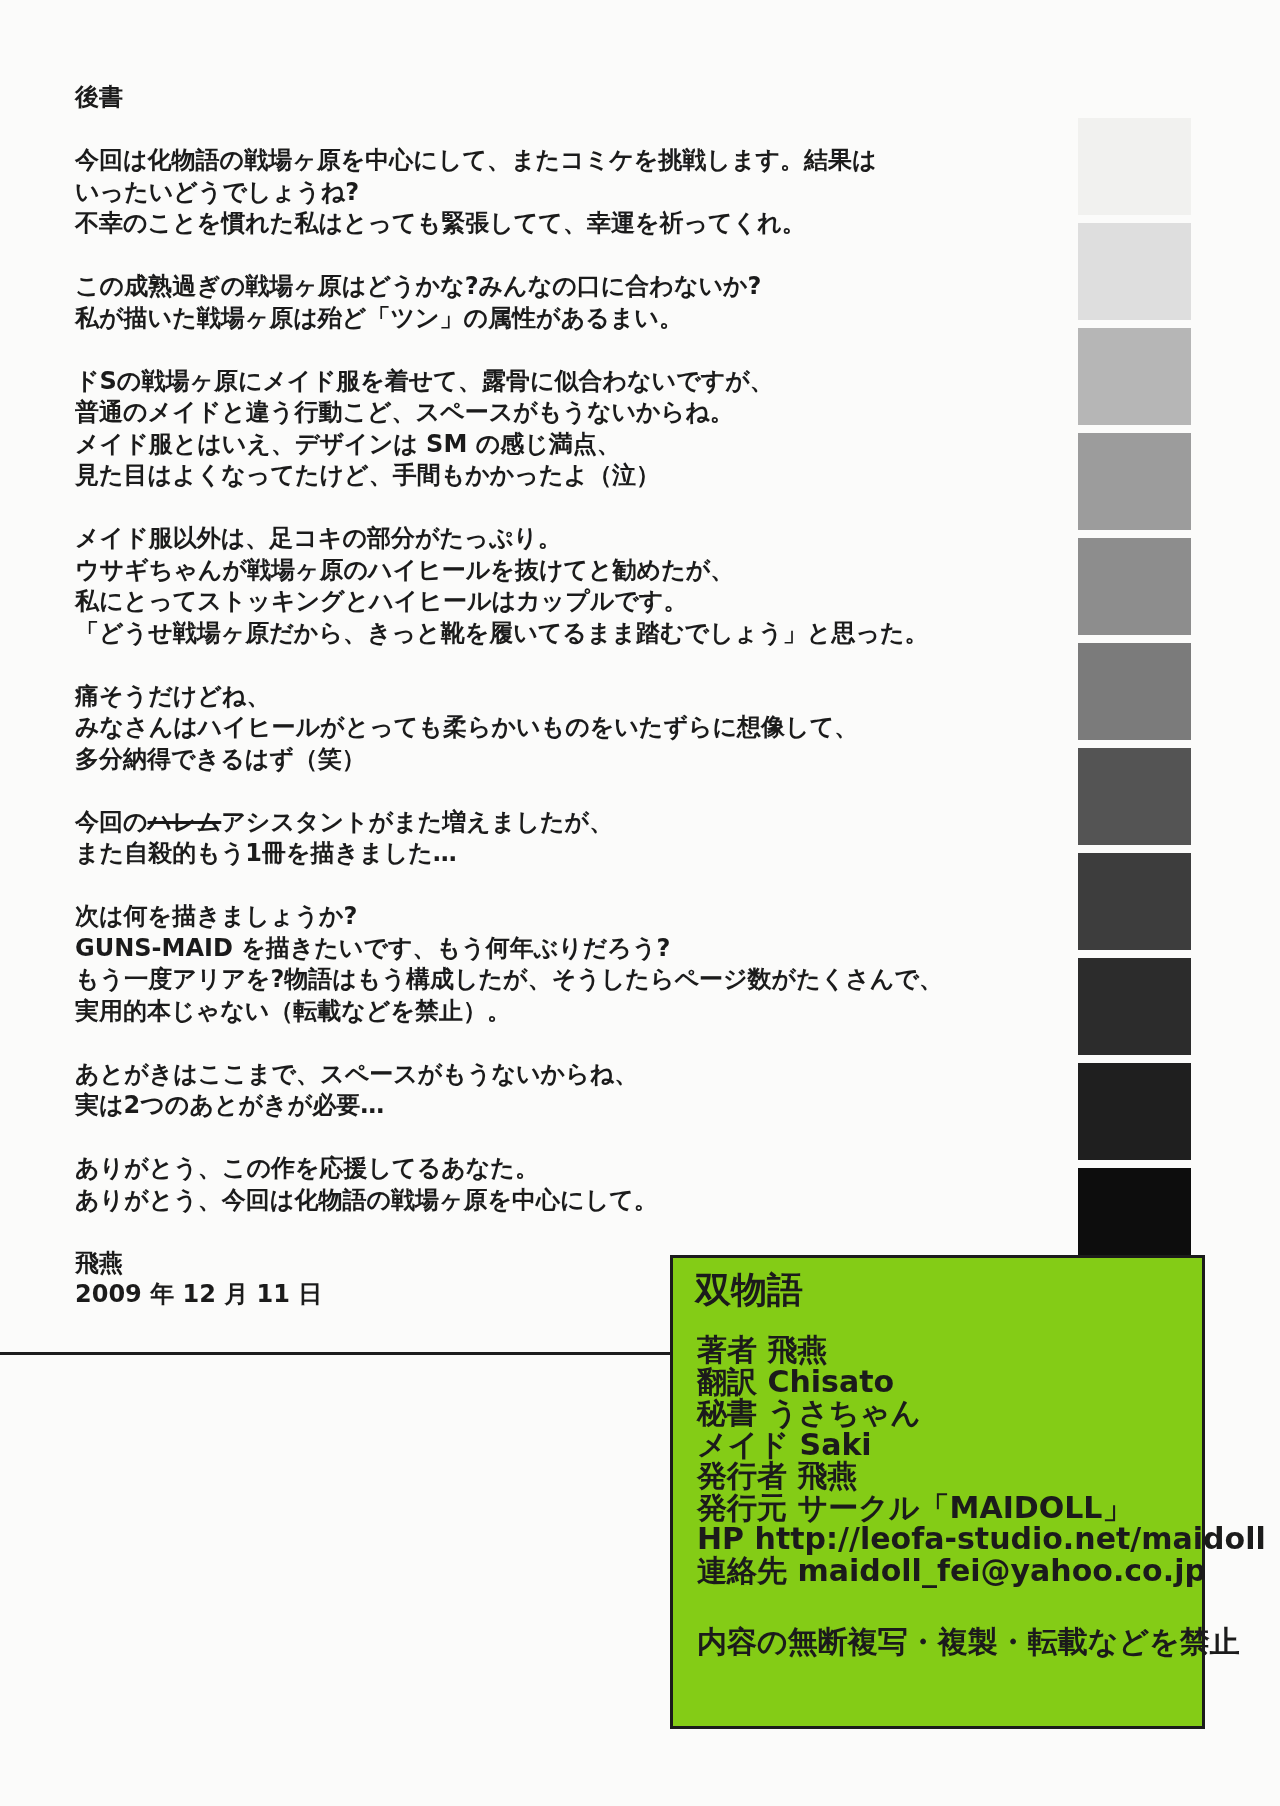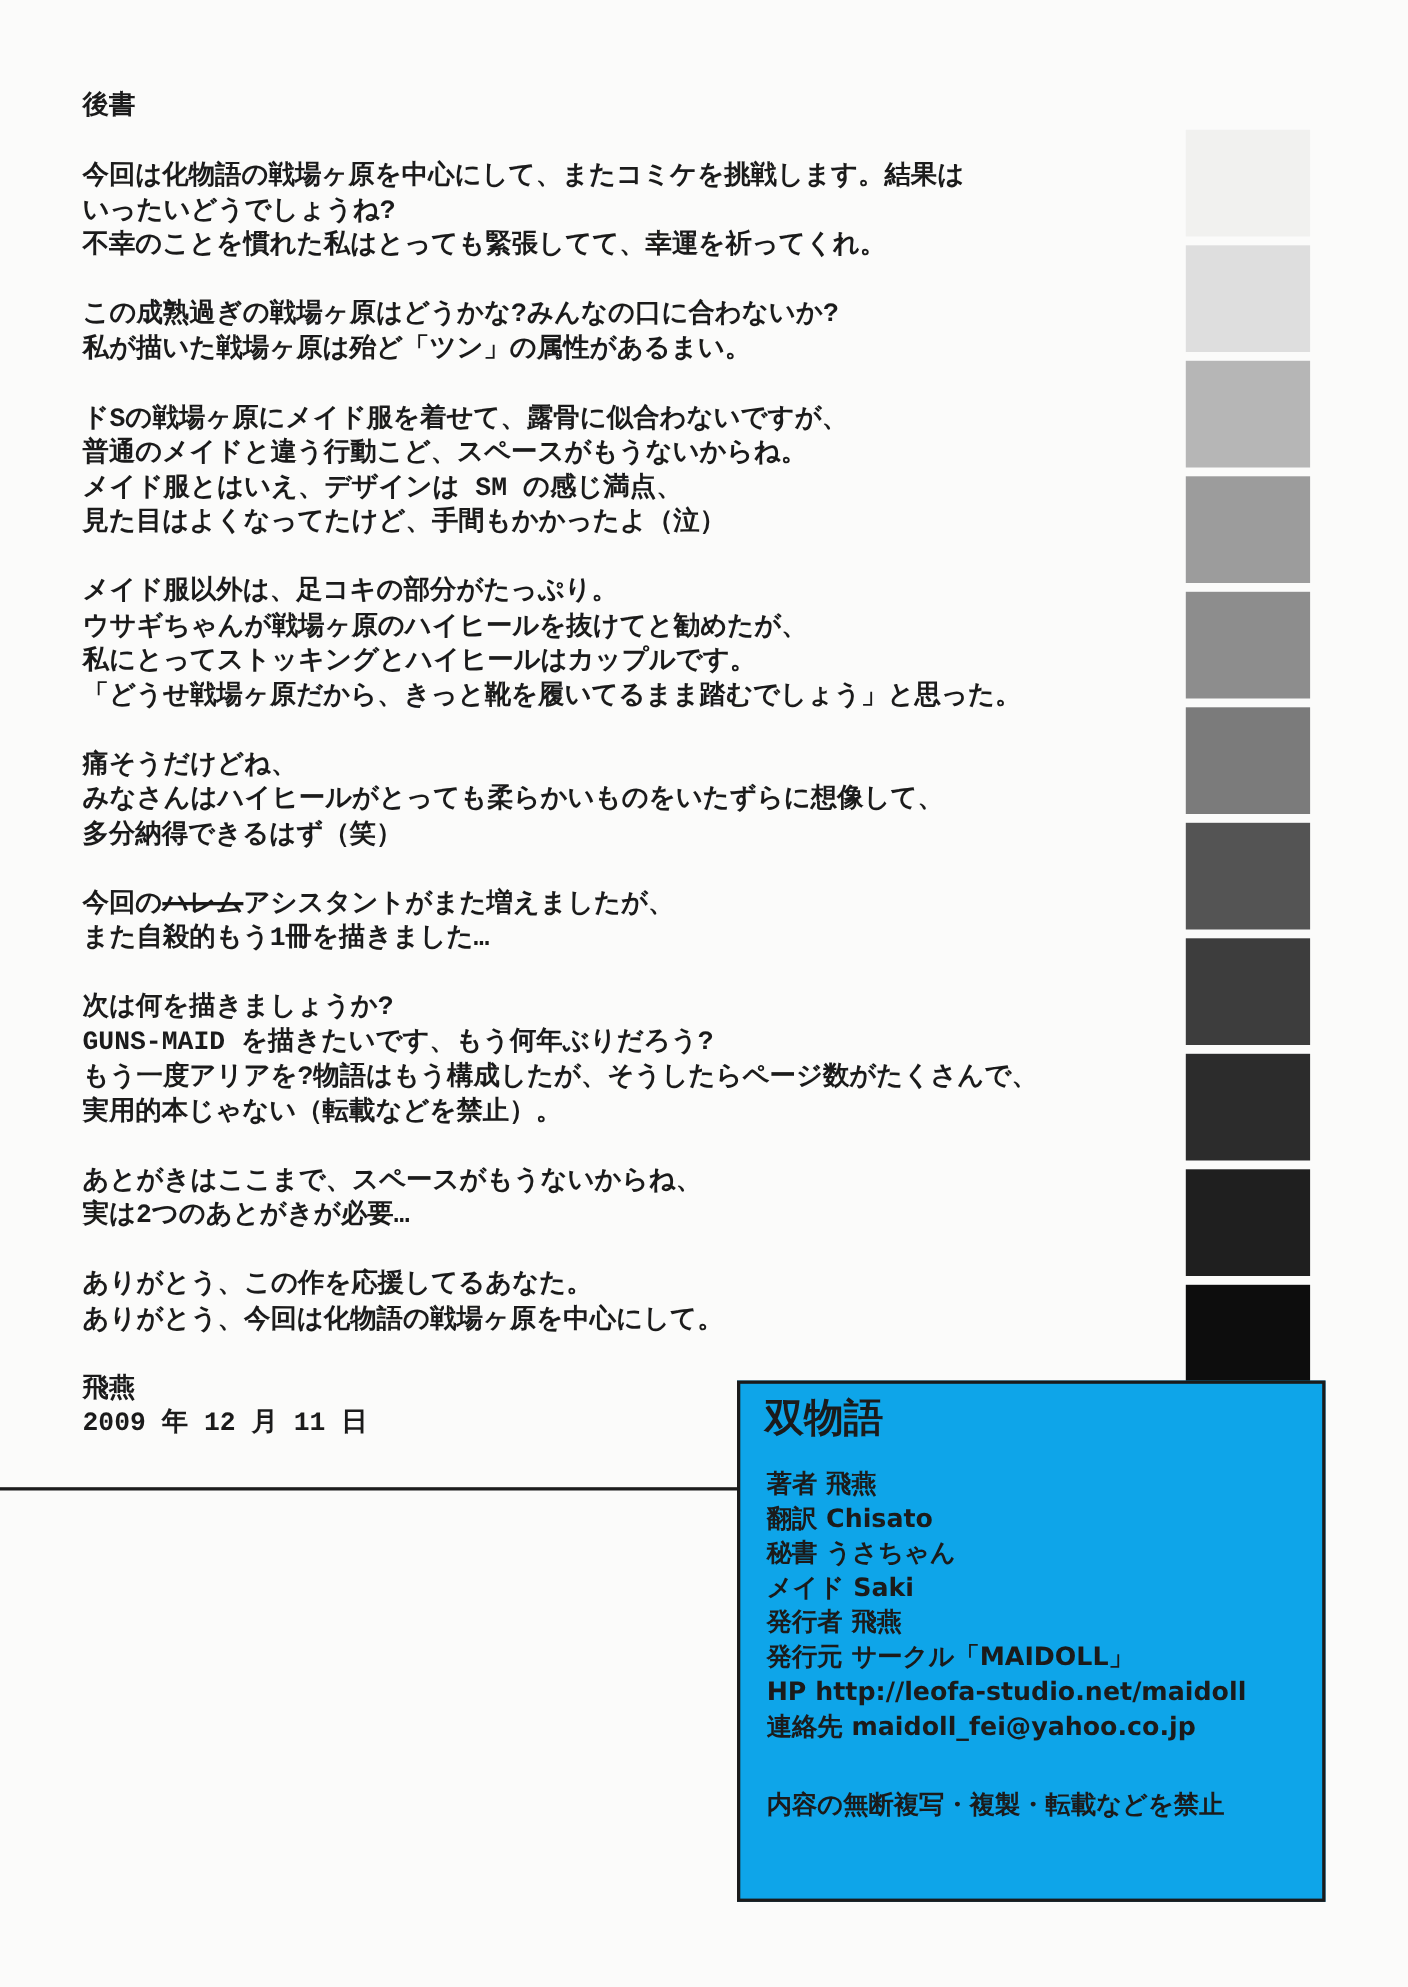--- a/index.html
+++ b/index.html
@@ -10,46 +10,46 @@
     color: #1b1b1b;
     font-family: "DejaVu Sans", "Liberation Sans", sans-serif;
     font-weight: 600;
     overflow: hidden;
   }
   .afterword {
     position: absolute; left: 75px; top: 82px; width: 900px;
     font-size: 24px; line-height: 31.5px;
     z-index: 2;
   }
-  .para { margin: 0 0 31.5px 0; font-family: Liberation Mono, monospace; }
+  .para { margin: 0 0 31.5px 0; }
   .line { white-space: nowrap; }
   .struck { text-decoration: line-through; text-decoration-thickness: 2.5px; }
   .grayscale-bar {
     position: absolute; left: 1078px; top: 118px; width: 113px;
     z-index: 1;
   }
   .gblock { width: 113px; height: 97px; margin-bottom: 8px; }
   .divider {
     position: absolute; left: 0; top: 1352px; width: 673px; height: 3px;
     background: #1d1d1d; z-index: 3;
   }
   .colophon {
     position: absolute; left: 670px; top: 1255px; width: 535px; height: 474px;
-    background: #0ea5e9;
+    background: #84cc16;
     border: 3px solid #1b1b1b;
     box-sizing: border-box;
     z-index: 4;
   }
   .colophon-title {
     position: absolute; left: 22px; top: 10px;
     font-size: 36px; line-height: 44px; white-space: nowrap;
   }
   .colophon-body {
     position: absolute; left: 24px; top: 76px;
-    font-size: 23px; line-height: 31.5px;
+    font-size: 30px; line-height: 31.5px;
   }
   .notice { margin-top: 40px; }
 </style>
 </head>
 <body>
 
 <div class="afterword">
   <div class="para line">後書</div>
   <div id="afterword-paras">
       <div class="para">

